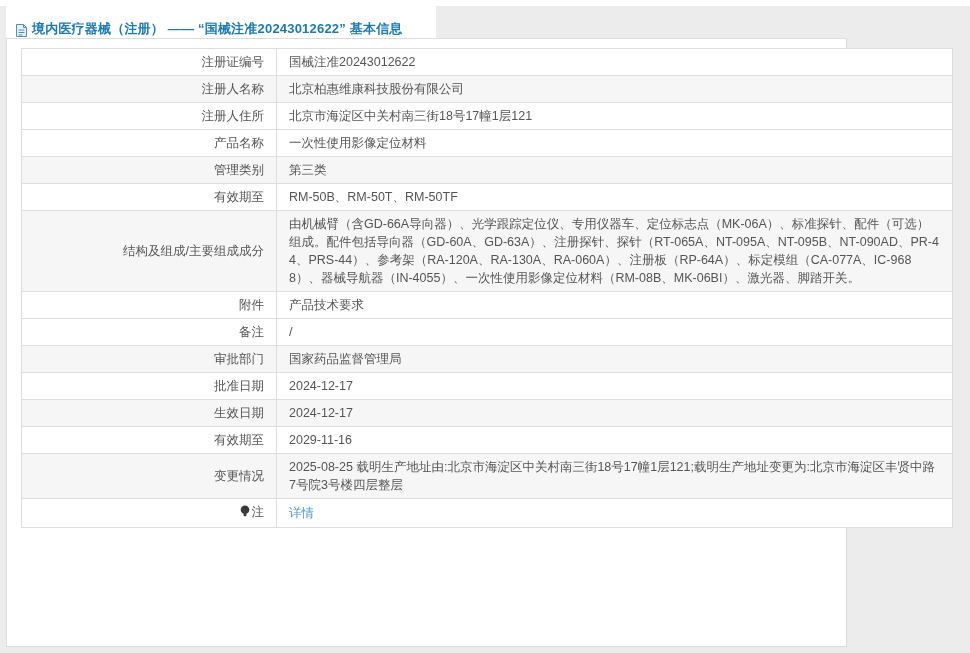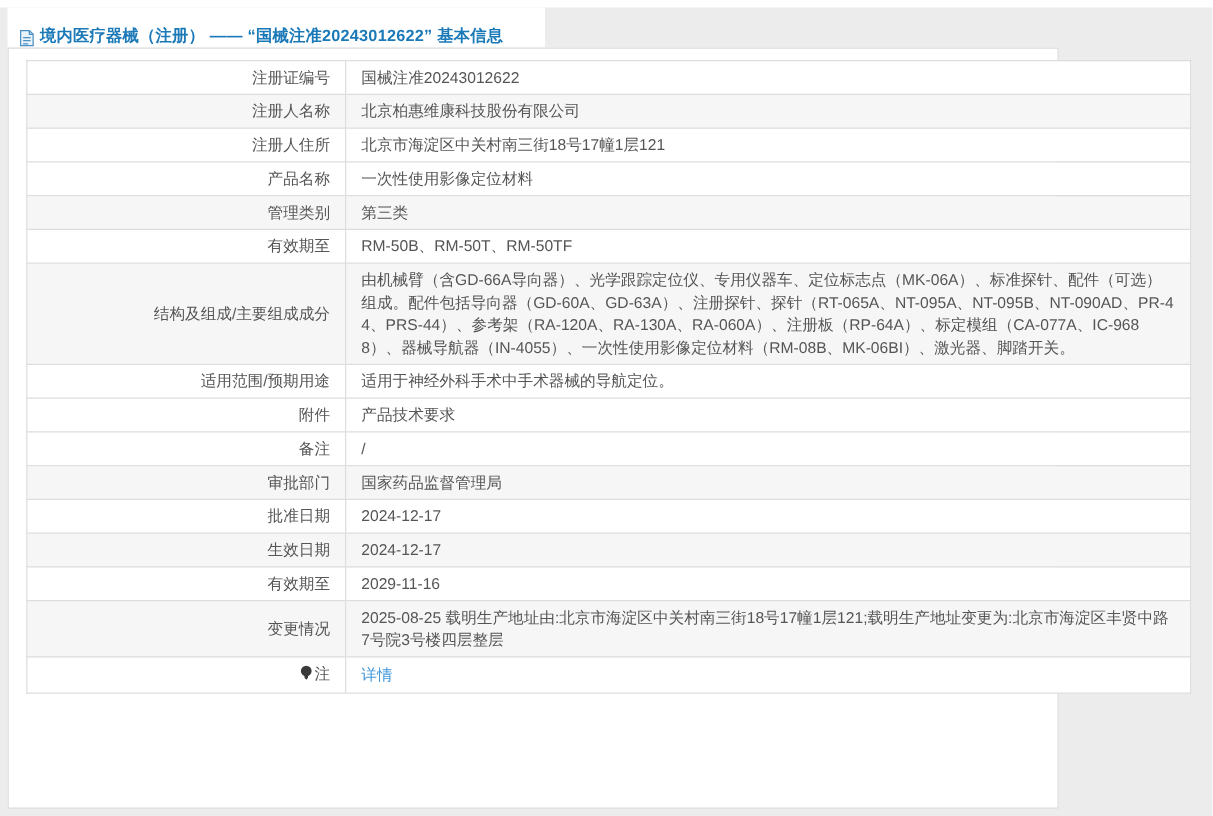--- a/index.html
+++ b/index.html
@@ -66,24 +66,20 @@
         </tr>
         <tr class="odd">
           <td class="label-cell">有效期至</td>
           <td class="value-cell">RM-50B、RM-50T、RM-50TF</td>
         </tr>
         <tr class="even">
           <td class="label-cell">结构及组成/主要组成成分</td>
           <td class="value-cell">由机械臂（含GD-66A导向器）、光学跟踪定位仪、专用仪器车、定位标志点（MK-06A）、标准探针、配件（可选）组成。配件包括导向器（GD-60A、GD-63A）、注册探针、探针（RT-065A、NT-095A、NT-095B、NT-090AD、PR-44、PRS-44）、参考架（RA-120A、RA-130A、RA-060A）、注册板（RP-64A）、标定模组（CA-077A、IC-9688）、器械导航器（IN-4055）、一次性使用影像定位材料（RM-08B、MK-06BI）、激光器、脚踏开关。</td>
         </tr>
         <tr class="odd">
-          <td class="label-cell">适用范围/预期用途</td>
-          <td class="value-cell">适用于神经外科手术中手术器械的导航定位。</td>
-        </tr>
-        <tr class="odd">
           <td class="label-cell">附件</td>
           <td class="value-cell">产品技术要求</td>
         </tr>
         <tr class="odd">
           <td class="label-cell">备注</td>
           <td class="value-cell">/</td>
         </tr>
         <tr class="even">
           <td class="label-cell">审批部门</td>
           <td class="value-cell">国家药品监督管理局</td>

